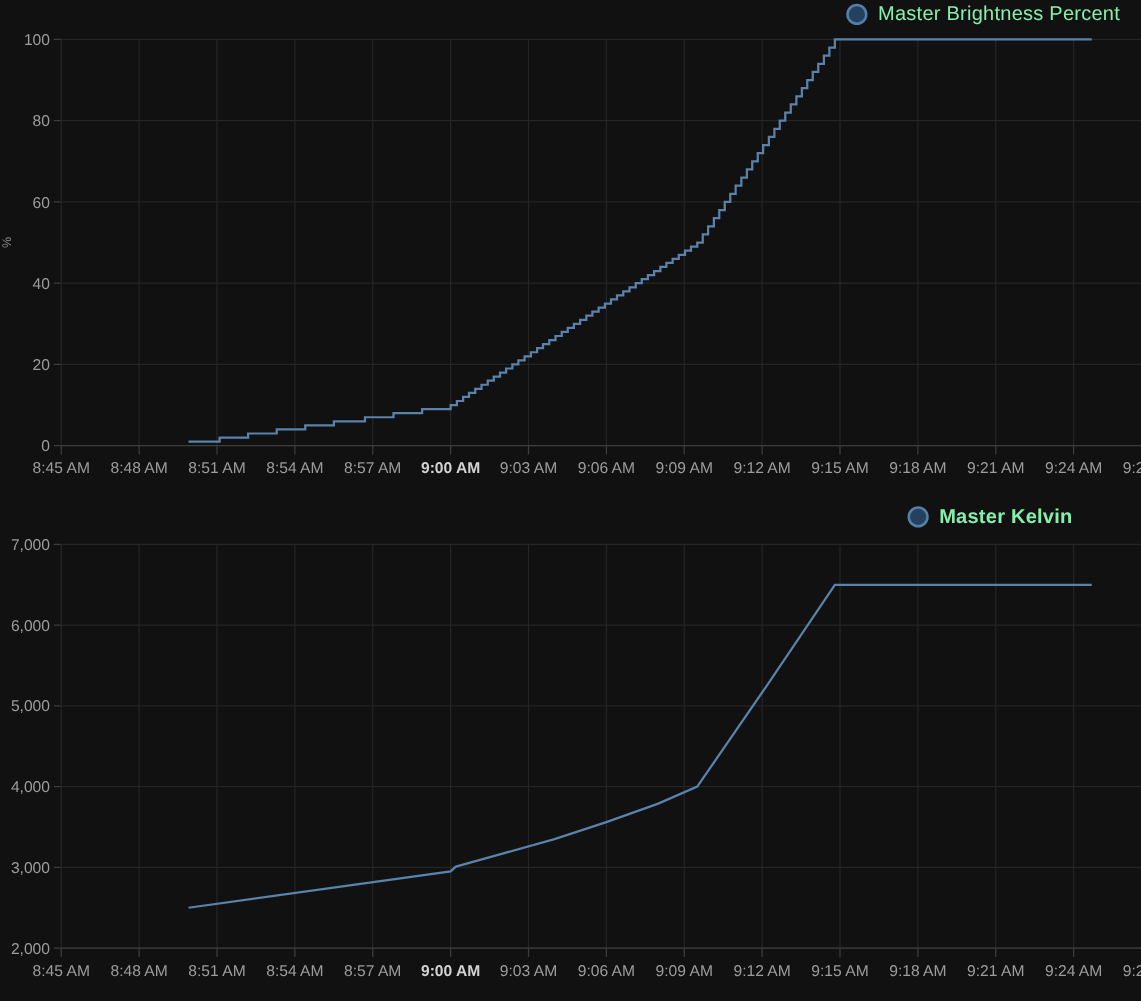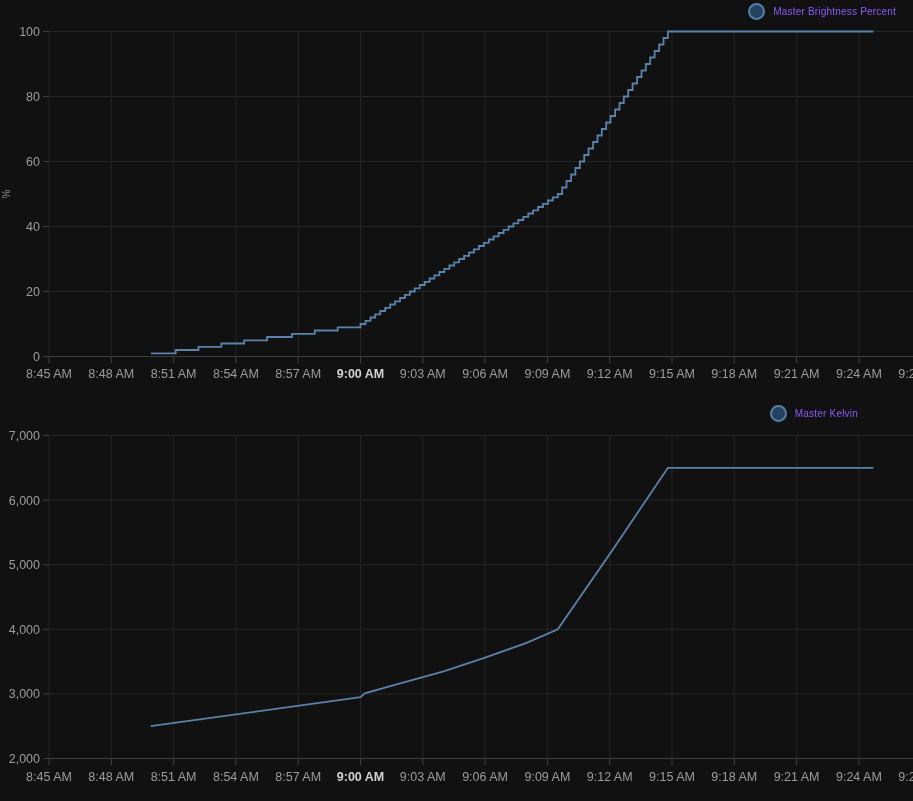--- a/index.html
+++ b/index.html
@@ -10,28 +10,28 @@
   }
   .chart{position:absolute;left:0;width:913px;}
   #chart-0{top:0;height:390px;}
   #chart-1{top:390px;height:411px;}
   .chart svg{position:absolute;left:0;top:0;display:block;}
   .legend{
     position:absolute;display:flex;align-items:center;gap:8px;
     height:17px;
   }
   #legend-0{top:3px;right:17px;}
-  #legend-1{top:405px;right:55px;}
+  #legend-1{top:405px;right:55px;font-weight:bold;}
   .legend-dot{
     width:13px;height:13px;border-radius:50%;
     border:2px solid #5480a8;background:#24425f;
     box-sizing:content-box;
   }
   .legend-label{
-    font-size:10px;color:#8b5cf6;letter-spacing:.2px;white-space:nowrap;
+    font-size:16px;color:#86efac;letter-spacing:.2px;white-space:nowrap;
   }
   .y-title{
     position:absolute;left:1px;top:187px;width:14px;height:14px;
     transform:rotate(-90deg);
     font-size:10px;color:#8f8f8f;text-align:center;
   }
   svg text{font-family:"Liberation Sans", sans-serif;}
 </style>
 </head>
 <body>

